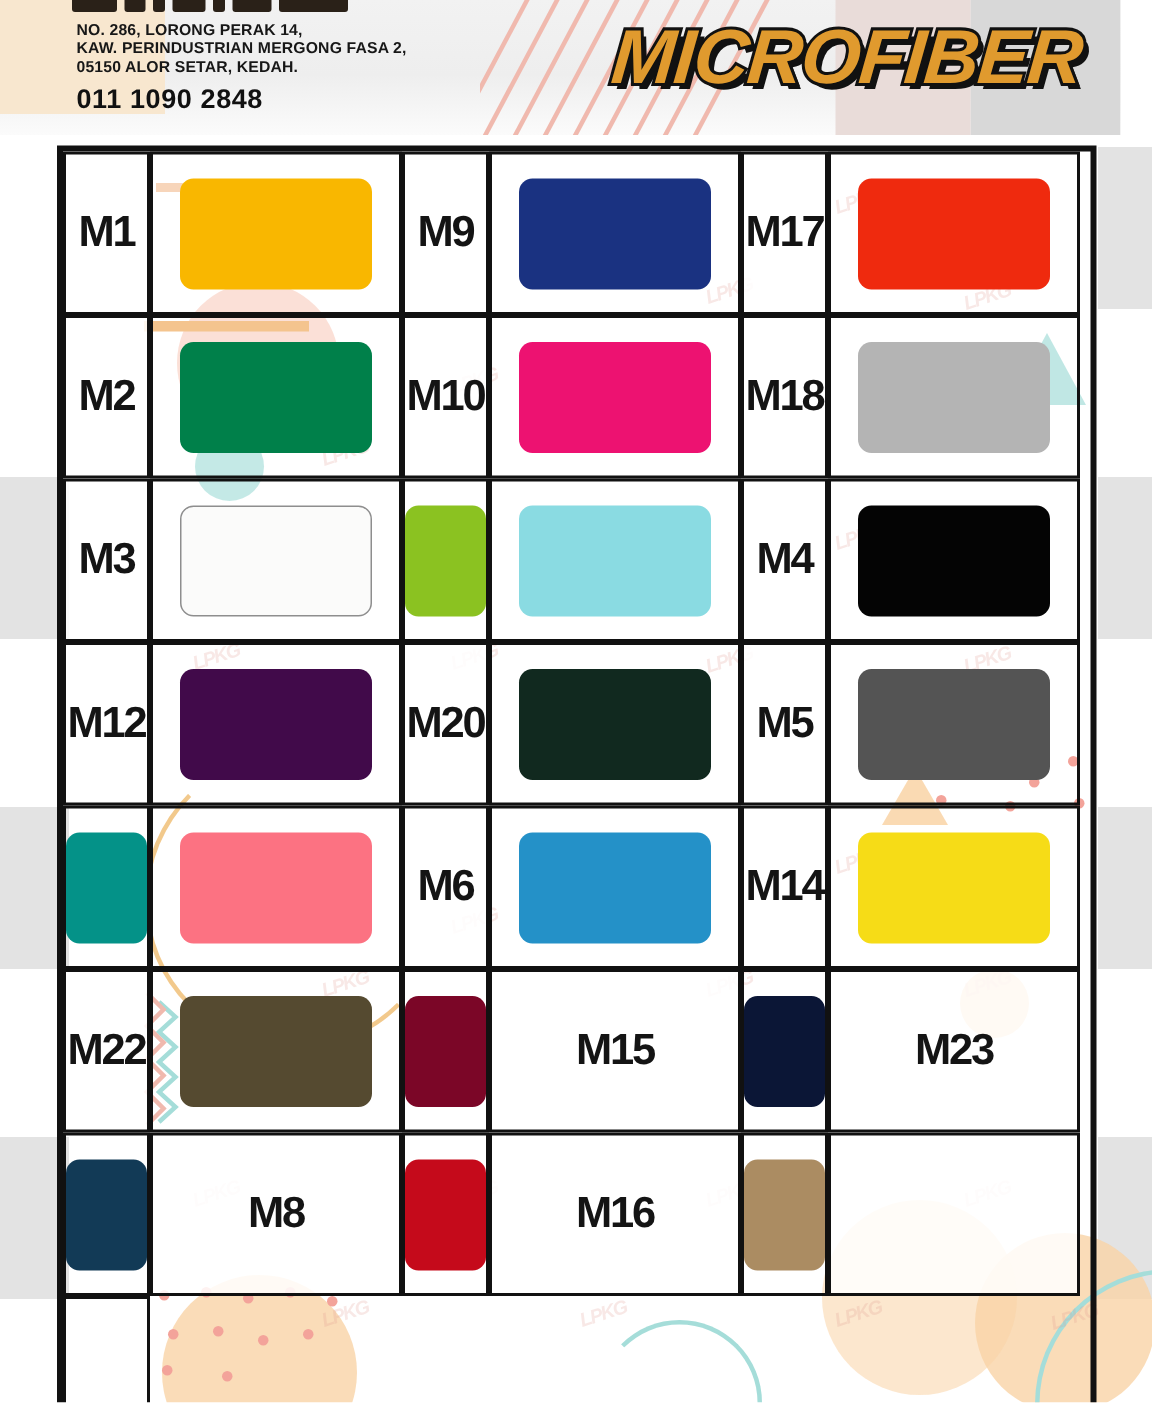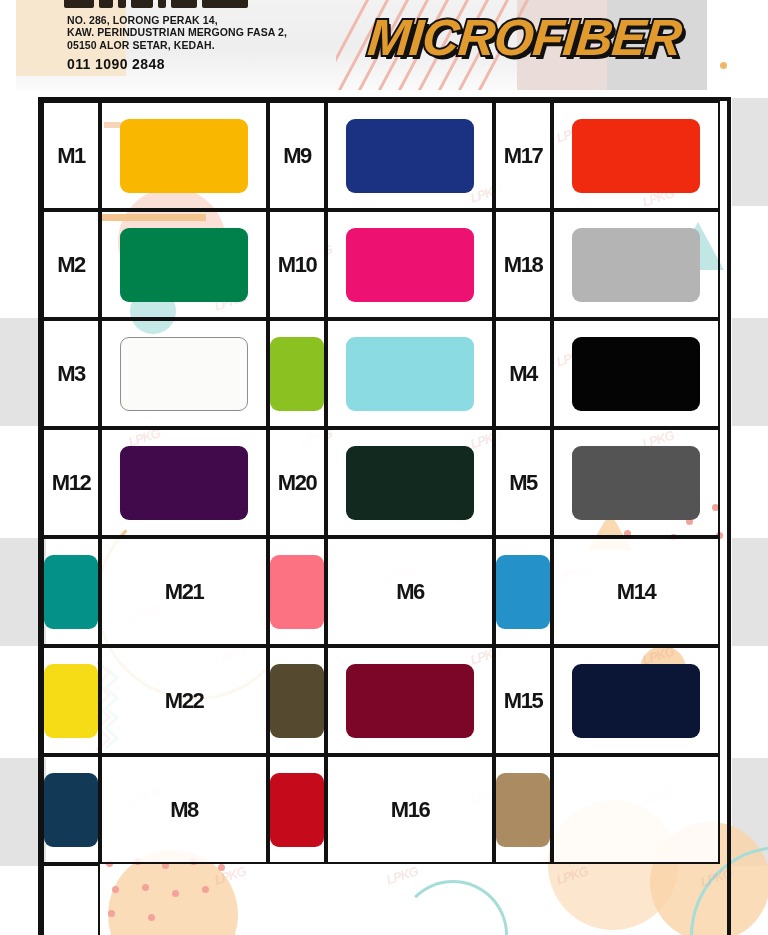--- a/index.html
+++ b/index.html
@@ -42,25 +42,24 @@
   .dotgrid { position: absolute; }
   .dotgrid i {
     position: absolute; width: 7px; height: 7px; border-radius: 50%;
     background: #f3a39a; display: block;
   }
   .arcline { position: absolute; border: 3px solid #a5ddd9; border-radius: 50%; }
   .zig { position: absolute; }
 
   
   .header {
-    position: absolute; left: 0; top: 0; width: 691px; height: 90px;
+    position: absolute; left: 0; top: 0; width: 747px; height: 90px;
     background: linear-gradient(180deg, #f2f2f2 0%, #eeeeee 55%, #fbfbfb 100%);
     overflow: hidden;
     z-index: 5;
-    margin-left: 16px;
   }
   .header-cream {
     position: absolute; left: 0; top: -4px; width: 110px; height: 80px;
     background: #f8e7cf;
   }
   .hdr-stripes { position: absolute; left: 320px; top: -10px; width: 200px; height: 110px; overflow:hidden; }
   .hdr-stripes span {
     position: absolute; top: -20px; width: 3px; height: 150px;
     background: #f0b9ae; transform: rotate(28deg);
   }
@@ -86,21 +85,21 @@
     font-size: 10.5px;
     line-height: 12.4px;
     letter-spacing: 0.1px;
     color: #171717;
     white-space: pre-line;
   }
   .phone {
     position: absolute; left: 51px; top: 56px;
     font-family: "Liberation Sans", sans-serif;
     font-weight: 700;
-    font-size: 14px;
+    font-size: 18px;
     letter-spacing: 0.4px;
     color: #111111;
   }
 
   .brand {
     position: absolute; right: 26px; top: 8px;
     font-family: "Liberation Sans", sans-serif;
     font-weight: 700;
     font-style: italic;
     font-size: 51px;
@@ -127,21 +126,21 @@
     border: 2.5px solid #111111;
     height: 109px;
     display: flex; align-items: center; justify-content: center;
     position: relative;
     overflow: hidden;
   }
   .cell.label {
     background: rgba(255,255,255,0.86);
     font-family: "Liberation Sans", sans-serif;
     font-weight: 700;
-    font-size: 22px;
+    font-size: 29px;
     letter-spacing: -1.5px;
     color: #141414;
   }
   .cell.swatchcell { background: transparent; }
   .sw {
     width: 128px; height: 74px;
     border-radius: 9px;
   }
   .sw.outlined { border: 1.5px solid #8e8e8e; }
 </style>
@@ -329,21 +328,20 @@
       <div class="cell swatchcell">
         <div class="sw" style="background: rgb(17, 41, 31);"></div>
       </div>
       <div class="cell label">M5</div>
       <div class="cell swatchcell">
         <div class="sw" style="background: rgb(84, 84, 84);"></div>
       </div>
       <div class="cell swatchcell">
         <div class="sw" style="background: rgb(4, 146, 136);"></div>
       </div>
-      <div class="cell label">M21</div>
       <div class="cell swatchcell">
         <div class="sw" style="background: rgb(252, 114, 130);"></div>
       </div>
       <div class="cell label">M6</div>
       <div class="cell swatchcell">
         <div class="sw" style="background: rgb(36, 145, 200);"></div>
       </div>
       <div class="cell label">M14</div>
       <div class="cell swatchcell">
         <div class="sw" style="background: rgb(246, 220, 23);"></div>
@@ -352,20 +350,21 @@
       <div class="cell swatchcell">
         <div class="sw" style="background: rgb(85, 74, 48);"></div>
       </div>
       <div class="cell swatchcell">
         <div class="sw" style="background: rgb(123, 6, 39);"></div>
       </div>
       <div class="cell label">M15</div>
       <div class="cell swatchcell">
         <div class="sw" style="background: rgb(11, 22, 54);"></div>
       </div>
+      <div class="cell label">M23</div>
       <div class="cell swatchcell">
         <div class="sw" style="background: rgb(18, 58, 86);"></div>
       </div>
       <div class="cell label">M8</div>
       <div class="cell swatchcell">
         <div class="sw" style="background: rgb(197, 10, 27);"></div>
       </div>
       <div class="cell label">M16</div>
       <div class="cell swatchcell">
         <div class="sw" style="background: rgb(171, 140, 98);"></div>

